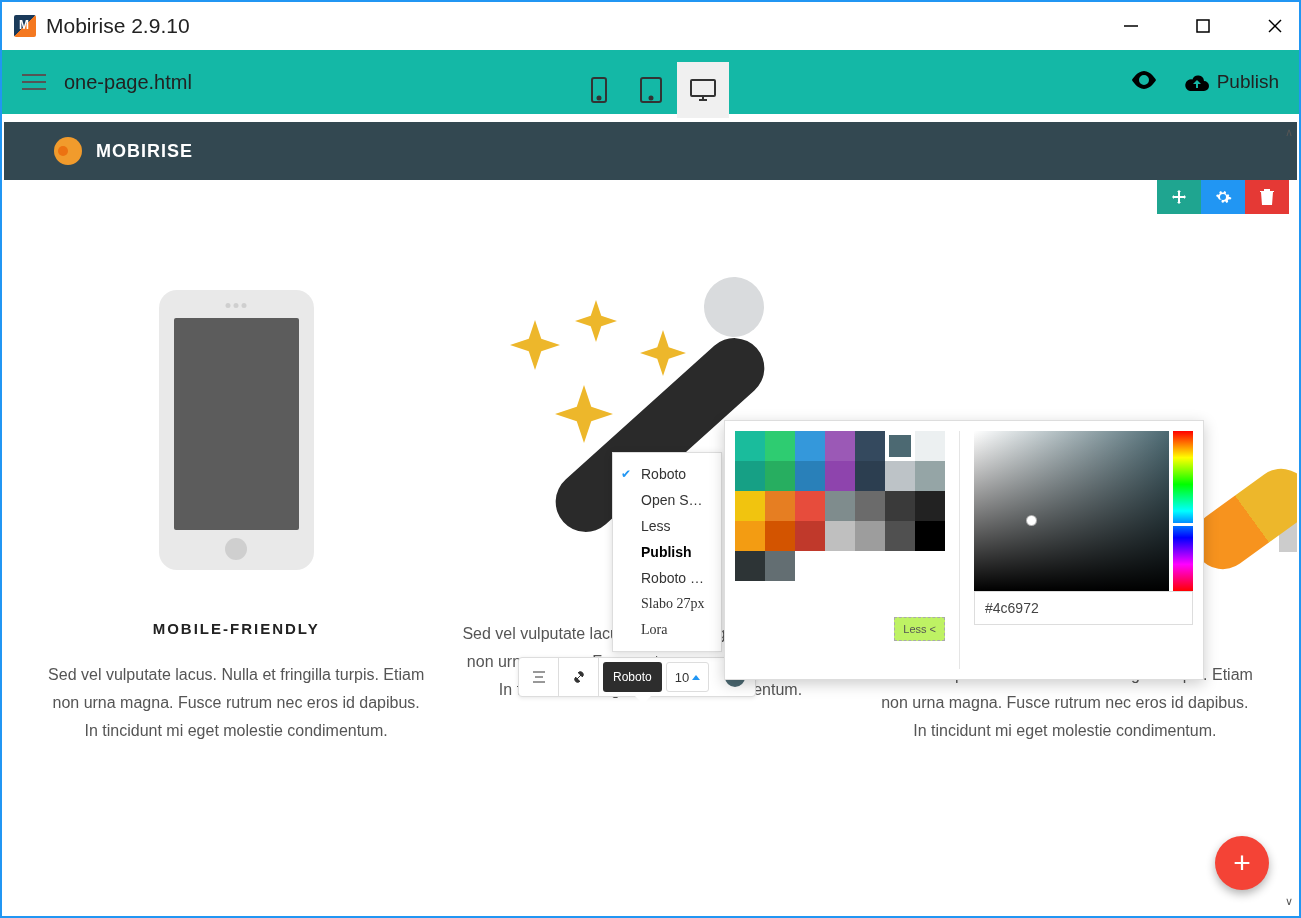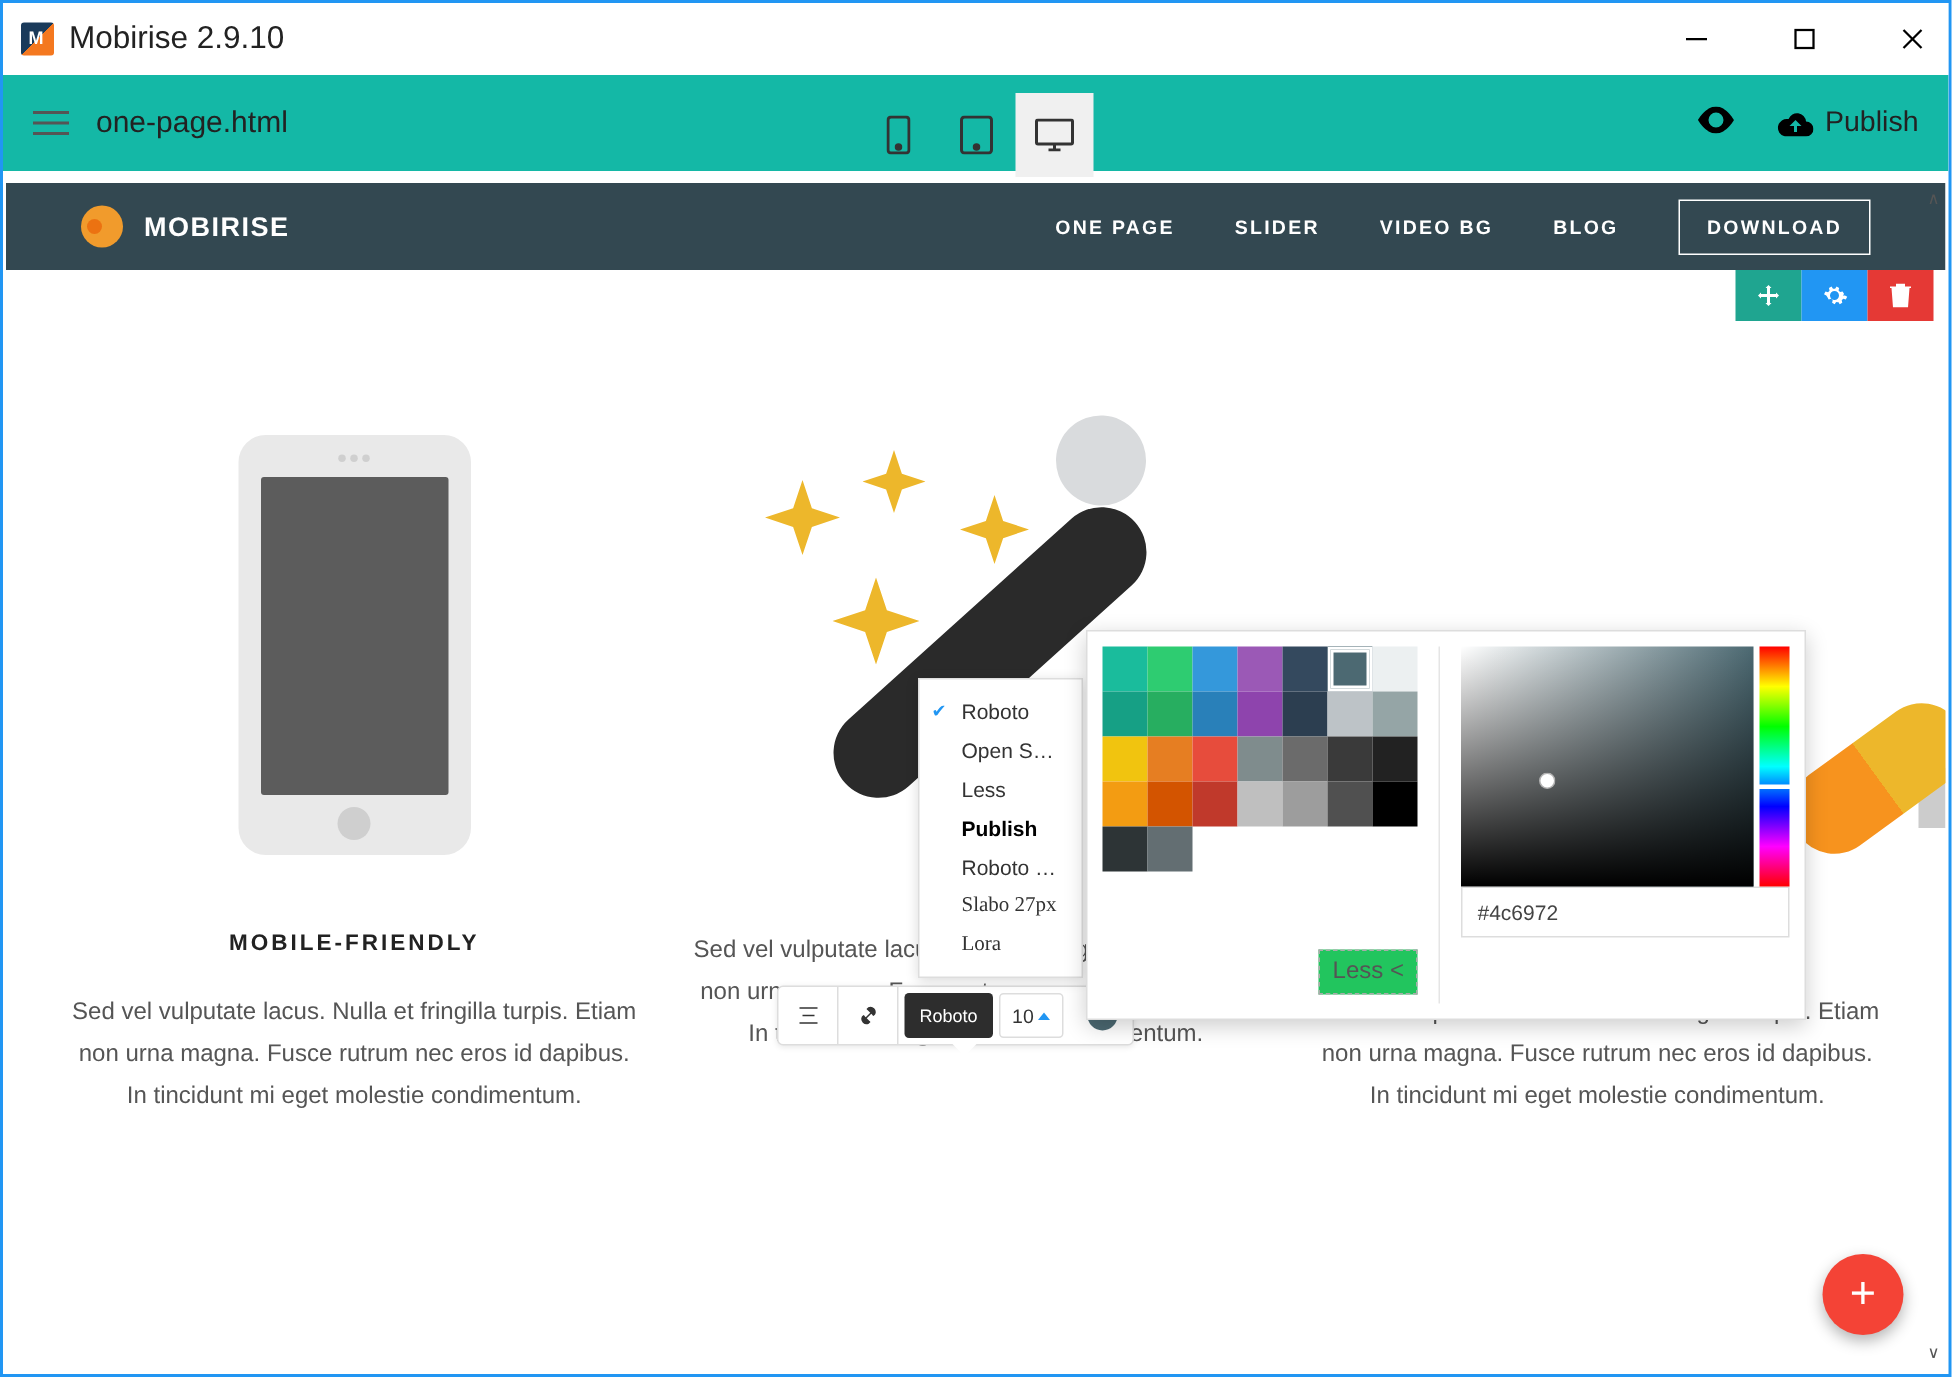--- a/index.html
+++ b/index.html
@@ -95,21 +95,21 @@
   .f-slabo{font-family:Georgia;}
   .f-lora{font-family:Georgia;}
   
   
   .picker{ position:absolute; top:298px; left:720px; width:480px; height:260px; background:#fff; border:1px solid #ddd; box-shadow:0 4px 14px rgba(0,0,0,.2); display:flex; padding:10px; gap:14px;}
   .swatches{ flex:0 0 210px; position:relative;}
   .sw-grid{ display:grid; grid-template-columns: repeat(7,30px); grid-auto-rows:30px;}
   .sw{ cursor:pointer;}
   .sw.sel{ outline:2px solid #fff; outline-offset:-4px; box-shadow: inset 0 0 0 2px #fff;}
   .sw-row2{ display:grid; grid-template-columns: repeat(2,30px); grid-auto-rows:30px; margin-top:0;}
-  .less-btn{ position:absolute; bottom:6px; right:0; border:1px dashed #aaa; padding:5px 8px; font-size:16px; color:#555; background:#22c55e; cursor:pointer;}
+  .less-btn{ position:absolute; bottom:28px; right:0; border:1px dashed #aaa; padding:5px 8px; font-size:11px; color:#555; background:#bef264; cursor:pointer;}
   .divider{ width:1px; background:#e5e5e5;}
   .custom{ flex:1; display:flex; flex-direction:column; gap:0;}
   .gradient-box{ flex:0 0 160px; display:flex; gap:4px;}
   .sat-field{ flex:1; position:relative; background: linear-gradient(to bottom, rgba(0,0,0,0), #000), linear-gradient(to right, #fff, #4c6972);}
   .sat-cursor{position:absolute; width:11px;height:11px;border-radius:50%; background:#fff; border:1px solid rgba(0,0,0,.3); left:52px; top:84px;}
   .hue-col{ width:20px; background:linear-gradient(to bottom,#f00,#ff0,#0f0,#0ff,#00f,#f0f,#f00); position:relative;}
   .hue-cursor{position:absolute; left:-2px; right:-2px; height:3px; background:#fff; top:92px;}
   .hex-input{ height:34px; width:100%; border:1px solid #ddd; padding:0 10px; font-size:14px; color:#444;}
   
   
@@ -186,27 +186,20 @@
 
 <div class="canvas-wrap">
   <div class="scroll-ind-top">∧</div>
   <div class="scroll-thumb"></div>
   <div class="scroll-ind-bot">∨</div>
 
   <div class="sitenav">
     <div class="logo">
       <div class="logo-circle"></div>
       <div class="brand">MOBIRISE</div>
-    </div>
-    <div class="navlinks">
-      <div class="navlink">ONE PAGE</div>
-      <div class="navlink">SLIDER</div>
-      <div class="navlink">VIDEO BG</div>
-      <div class="navlink">BLOG</div>
-      <div class="dl-btn">DOWNLOAD</div>
     </div>
   </div>
 
   <div class="block-actions">
     <div class="block-action ba-move">
         <svg width="16" height="16" viewBox="0 0 16 16">
           <path d="M8 1l2 2H9v4h4V6l2 2-2 2V9H9v4h1l-2 2-2-2h1V9H3v1L1 8l2-2v1h4V3H6l2-2z"></path>
         </svg>
       </div>
     <div class="block-action ba-settings">

